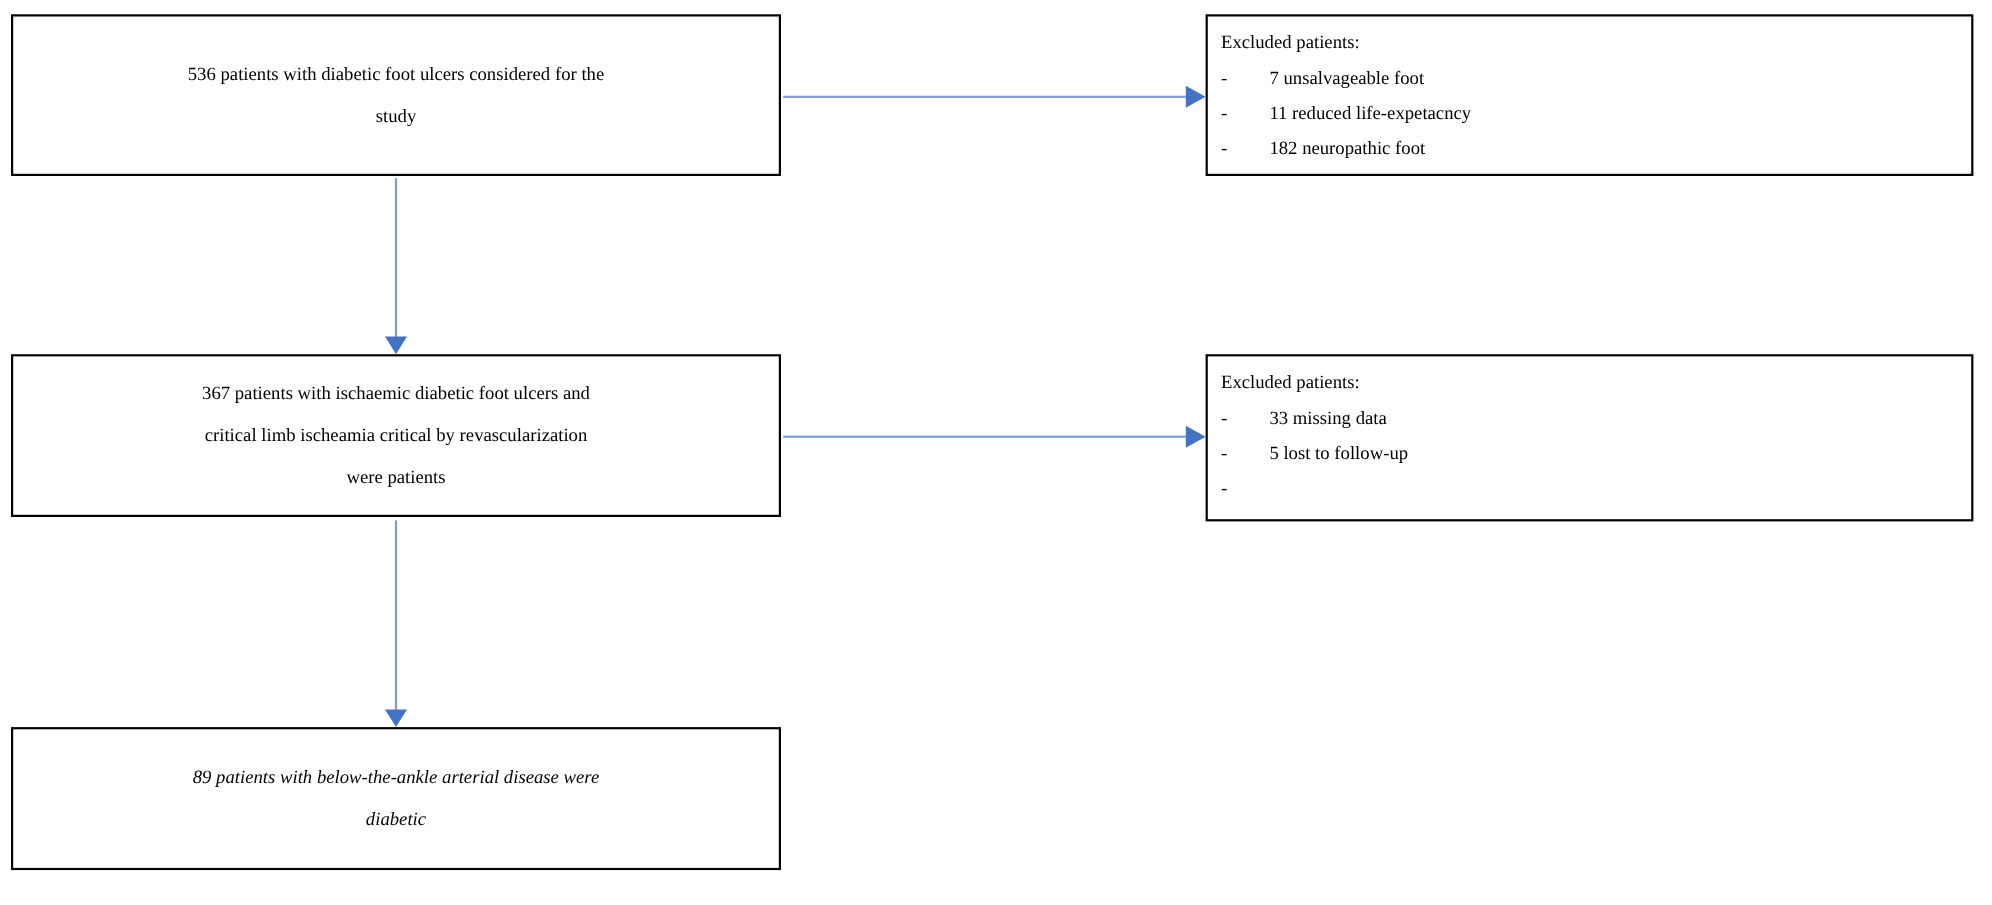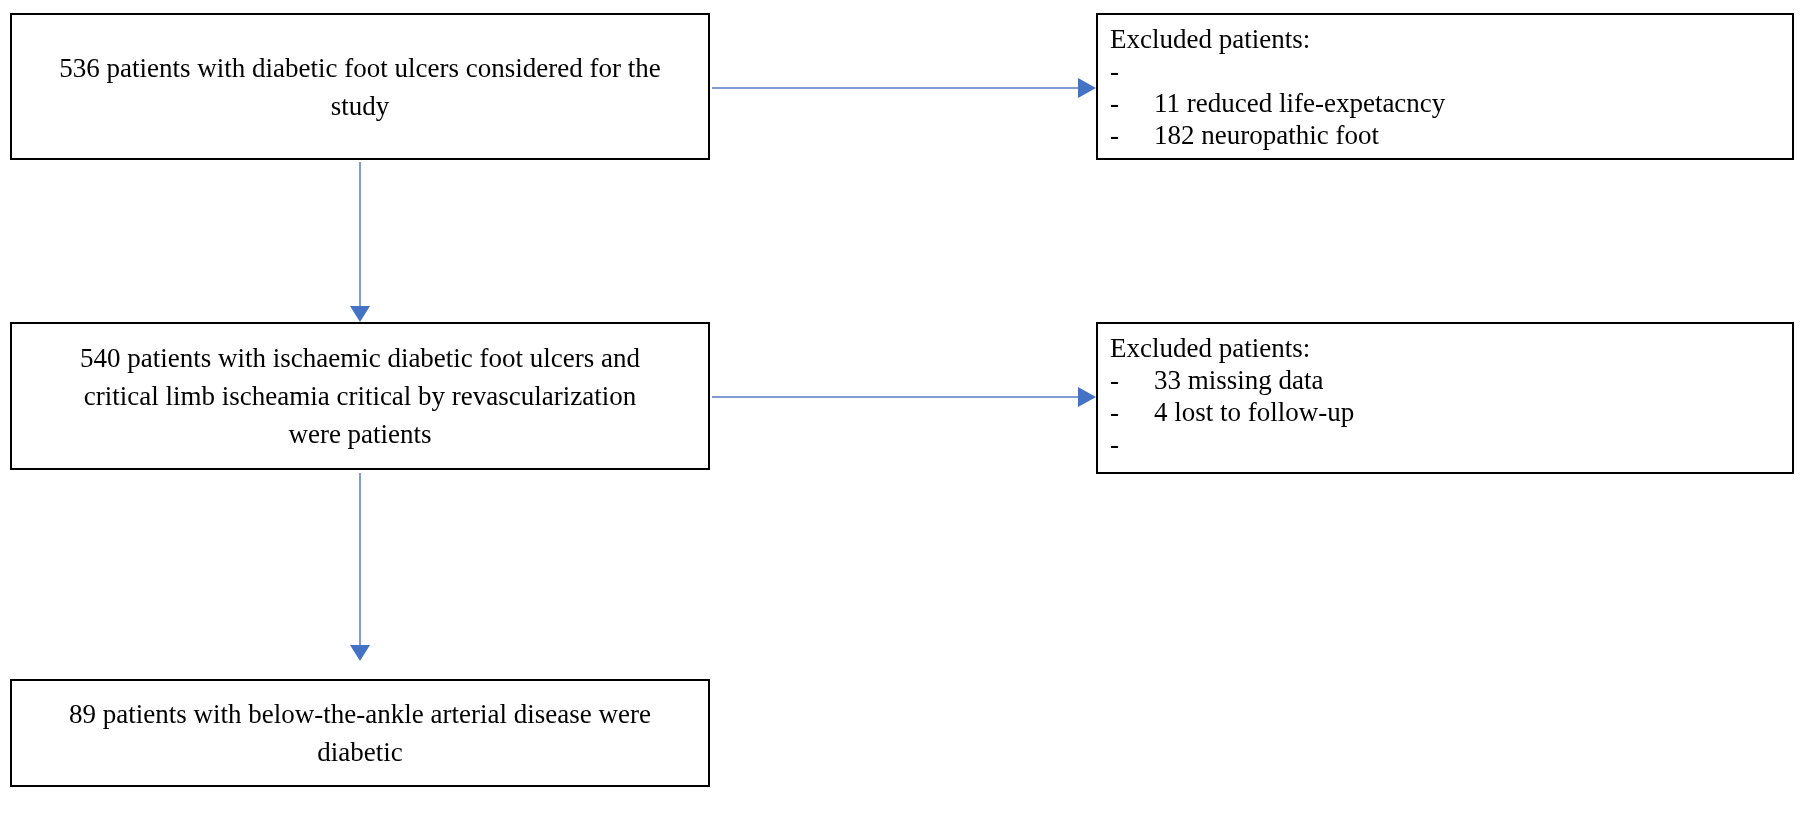--- a/index.html
+++ b/index.html
@@ -19,42 +19,42 @@
   }
   .canvas {
     position: relative;
     width: 1811px; height: 823px;
     background: var(--background);
   }
   .box {
     position: absolute;
     border: 2px solid var(--box-border);
     background: var(--background);
-    font-size: 27px;
+    font-size: 17px;
   }
   .flow-box {
     left: 10px; width: 700px;
     display: flex; flex-direction: column;
     justify-content: center; align-items: center;
     text-align: center;
     line-height: 38px;
     padding: 0 24px;
   }
   .flow-line { white-space: nowrap; }
   .excl-box {
     left: 1096px; width: 698px;
     padding: 8px 10px 8px 12px;
     line-height: 32px;
     text-align: left;
   }
   #box-considered { top: 13px;  height: 147px; }
   #box-excluded-1 { top: 13px;  height: 147px; }
   #box-selected   { top: 322px; height: 148px; }
   #box-excluded-2 { top: 322px; height: 152px; }
-  #box-included   { top: 679px; height: 108px; }
+  #box-included   { top: 661px; height: 130px; font-style: italic; }
 
   .excl-item { display: flex; white-space: nowrap; }
   .excl-item .dash {
     display: inline-block;
     width: 44px;
     flex: 0 0 44px;
   }
 
   .arrow-line-h {
     position: absolute;
@@ -88,46 +88,47 @@
 
   <div class="box flow-box" id="box-considered">
     <div class="flow-line">536 patients with diabetic foot ulcers considered for the</div>
     <div class="flow-line">study</div>
   </div>
 
   <div class="box excl-box" id="box-excluded-1">
     <div class="excl-header">Excluded patients:</div>
     <div class="excl-item">
       <span class="dash">-</span>
+      <span>7 unsalvageable foot</span>
     </div>
     <div class="excl-item">
       <span class="dash">-</span>
       <span>11 reduced life-expetacncy</span>
     </div>
     <div class="excl-item">
       <span class="dash">-</span>
       <span>182 neuropathic foot</span>
     </div>
   </div>
 
   <div class="box flow-box" id="box-selected">
-    <div class="flow-line">540 patients with ischaemic diabetic foot ulcers and</div>
+    <div class="flow-line">367 patients with ischaemic diabetic foot ulcers and</div>
     <div class="flow-line">critical limb ischeamia critical by revascularization</div>
     <div class="flow-line">were patients</div>
   </div>
 
   <div class="box excl-box" id="box-excluded-2">
     <div class="excl-header">Excluded patients:</div>
     <div class="excl-item">
       <span class="dash">-</span>
       <span>33 missing data</span>
     </div>
     <div class="excl-item">
       <span class="dash">-</span>
-      <span>4 lost to follow-up</span>
+      <span>5 lost to follow-up</span>
     </div>
     <div class="excl-item">
       <span class="dash">-</span>
     </div>
   </div>
 
   <div class="box flow-box" id="box-included">
     <div class="flow-line">89 patients with below-the-ankle arterial disease were</div>
     <div class="flow-line">diabetic</div>
   </div>

